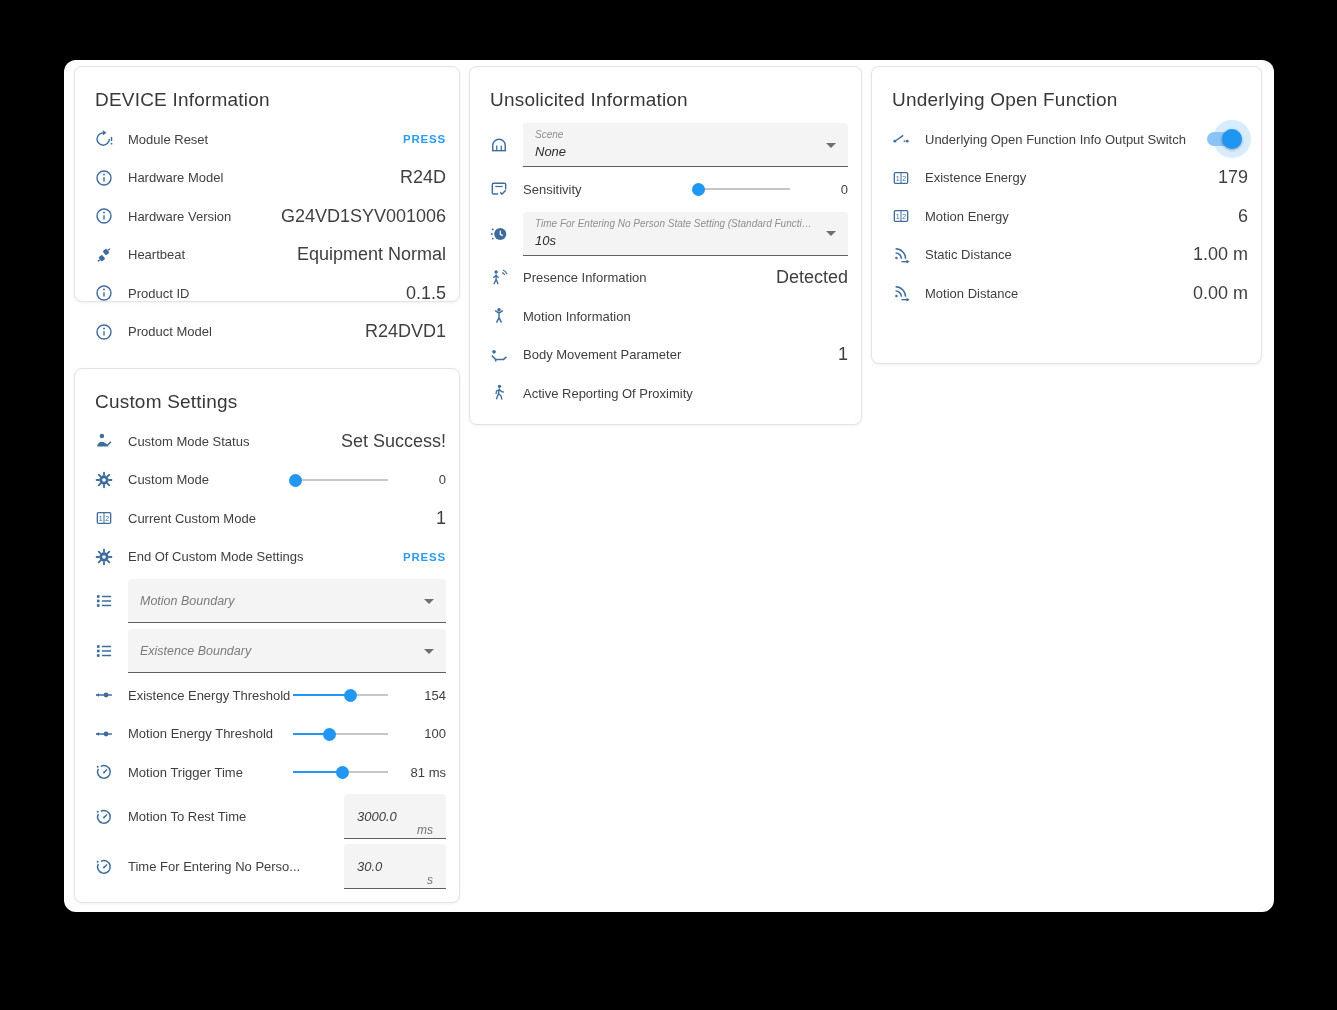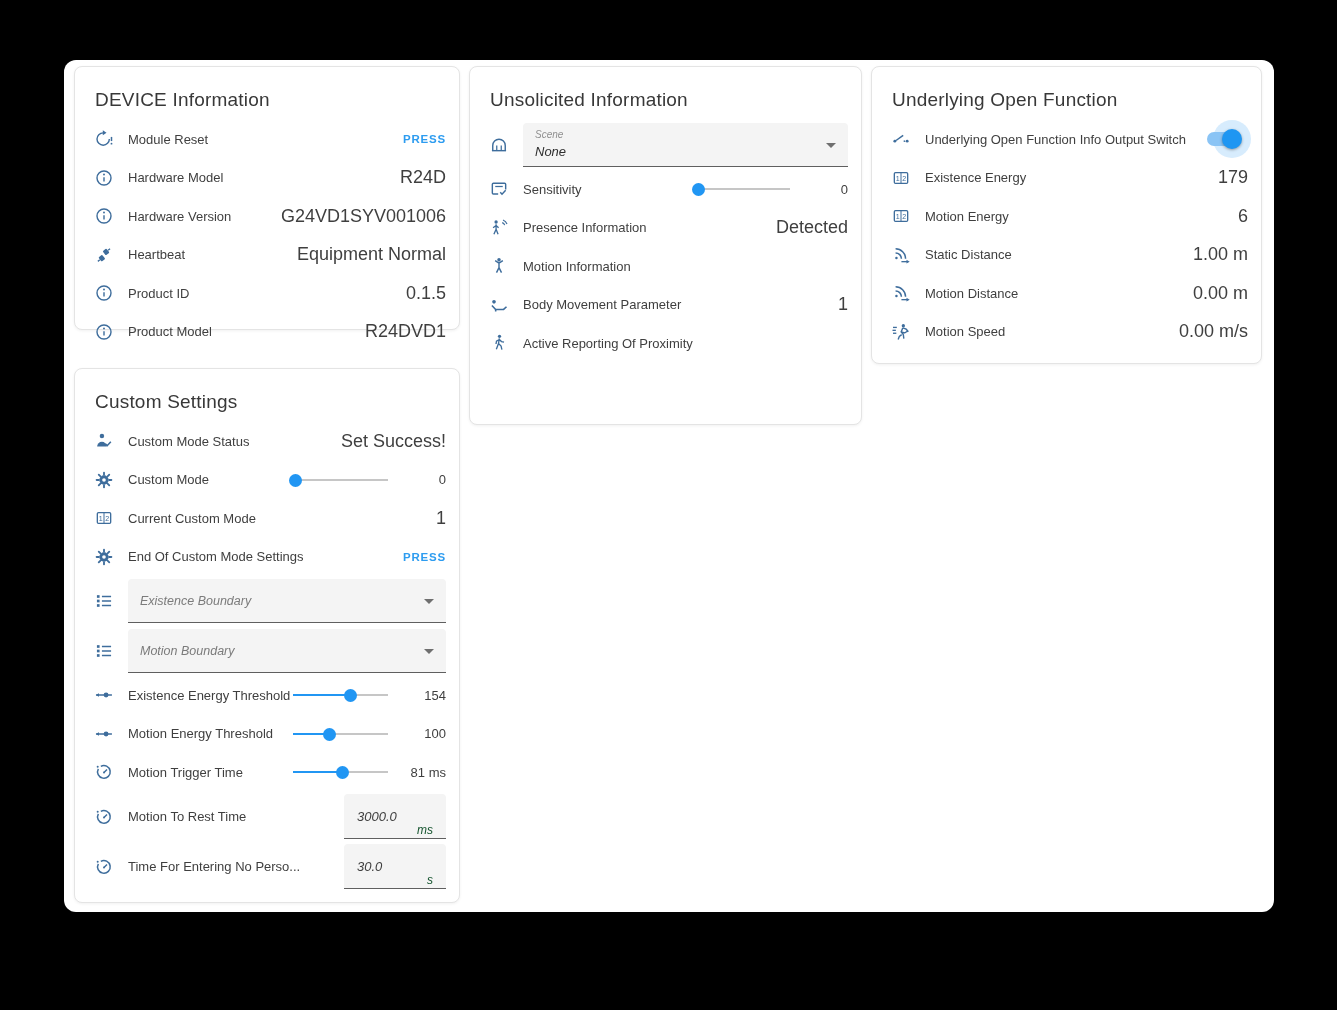--- a/index.html
+++ b/index.html
@@ -21,21 +21,21 @@
   .surface{
     position:absolute;left:64px;top:60px;width:1210px;height:852px;
     background:#fff;border-radius:12px;
   }
   .card{
     position:absolute;background:#fff;
     border:1px solid var(--card-border);border-radius:8px;
     box-shadow:0 1px 3px rgba(0,0,0,.06);
     box-sizing:border-box;
   }
-  #card-device{left:10px;top:6px;width:386px;height:264px;}
+  #card-device{left:10px;top:6px;width:386px;height:236px;}
   #card-custom{left:10px;top:308px;width:386px;height:535px;}
   #card-unsolicited{left:405px;top:6px;width:393px;height:359px;}
   #card-underlying{left:807px;top:6px;width:391px;height:298px;}
   .card-title{
     margin:0;padding:22px 20px 9px 20px;
     font-size:19px;font-weight:400;color:#383838;letter-spacing:.2px;
   }
   .rows{display:block;}
   .row{
     display:flex;align-items:center;height:38.5px;
@@ -95,21 +95,21 @@
     width:0;height:0;border-left:5px solid transparent;border-right:5px solid transparent;
     border-top:5px solid #6f6f6f;
   }
   
   .row.input-row{height:50px;justify-content:flex-end;}
   .input-field{
     margin-left:auto;width:102px;height:45px;display:flex;align-items:center;
     padding:0 13px;cursor:text;
   }
   .input-field .in-value{font-size:13px;color:var(--text-dark);}
-  .input-field .in-unit{margin-left:auto;font-size:12px;color:#14532d;margin-top:28px;}
+  .input-field .in-unit{margin-left:auto;font-size:12px;color:#737373;margin-top:28px;}
 </style>
 </head>
 <body>
 
 <div class="surface">
 
   <div class="card" id="card-device">
     <h2 class="card-title">DEVICE Information</h2>
     <div class="rows">
         <div class="row">
@@ -218,20 +218,36 @@
             </svg>
           </span>
           <span class="row-label">Sensitivity</span>
           <div class="slider">
             <div class="track"></div>
             <div class="fill" style="width: 3%;"></div>
             <div class="thumb" style="left: calc(3% - 6px);"></div>
           </div>
           <span class="slider-value">0</span>
         </div>
+        <div class="row select-row">
+          <span class="icon">
+            <svg viewBox="0 0 24 24">
+              <circle cx="13.5" cy="12" r="7.3" fill="currentColor"></circle>
+              <polyline points="13.5,8 13.5,12.4 16.6,14" fill="none" stroke="#ffffff" stroke-width="1.5"></polyline>
+              <circle cx="4.6" cy="6.5" r="1.1" fill="currentColor"></circle>
+              <circle cx="3.4" cy="12" r="1.1" fill="currentColor"></circle>
+              <circle cx="4.6" cy="17.5" r="1.1" fill="currentColor"></circle>
+            </svg>
+          </span>
+          <div class="field select-field">
+            <span class="small-label">Time For Entering No Person State Setting (Standard Function)</span>
+            <span class="sel-value">10s</span>
+            <span class="caret"></span>
+          </div>
+        </div>
         <div class="row">
           <span class="icon">
             <svg viewBox="0 0 24 24">
               <circle cx="8.5" cy="4.8" r="2" fill="currentColor"></circle>
               <path d="M8.5 7.5 v6 M8.5 9 l-3.6 2.6 M8.5 9 l3 2.6 M8.5 13.5 l-2.6 6 M8.5 13.5 l2.4 6" fill="none" stroke="currentColor" stroke-width="1.6"></path>
               <path d="M15.8 5.6 a4.6 4.6 0 0 1 3 3" fill="none" stroke="currentColor" stroke-width="1.4"></path>
               <path d="M16.8 2.4 a8 8 0 0 1 4.8 4.8" fill="none" stroke="currentColor" stroke-width="1.4"></path>
             </svg>
           </span>
           <span class="row-label">Presence Information</span>
@@ -341,34 +357,20 @@
               <path d="M5.5 4.5 a12 12 0 0 1 12 12" fill="none" stroke="currentColor" stroke-width="1.8"></path>
               <path d="M5.5 9.5 a7 7 0 0 1 7 7" fill="none" stroke="currentColor" stroke-width="1.8"></path>
               <circle cx="6.5" cy="15.7" r="1.5" fill="currentColor"></circle>
               <line x1="12.5" y1="20" x2="19.5" y2="20" stroke="currentColor" stroke-width="1.6"></line>
               <polygon points="18.6,17.8 22.4,20 18.6,22.2" fill="currentColor"></polygon>
             </svg>
           </span>
           <span class="row-label">Motion Distance</span>
           <span class="spacer"></span>
           <span class="row-value">0.00 m</span>
-        </div>
-        <div class="row">
-          <span class="icon">
-            <svg viewBox="0 0 24 24">
-              <line x1="2.4" y1="6.5" x2="7" y2="6.5" stroke="currentColor" stroke-width="1.6"></line>
-              <line x1="1.8" y1="10" x2="5.8" y2="10" stroke="currentColor" stroke-width="1.6"></line>
-              <line x1="2.4" y1="13.5" x2="6.4" y2="13.5" stroke="currentColor" stroke-width="1.6"></line>
-              <circle cx="14.8" cy="4.4" r="2" fill="currentColor"></circle>
-              <path d="M14.2 7 l-2 5 l2.6 3.2 l0.6 4.8 M12.2 12 l4.4 1 l3.6 -2.2 M12.8 15.2 l-2.8 2 l-1.4 3.8 M14.2 7 l4 1.6 l2.6 3" fill="none" stroke="currentColor" stroke-width="1.7"></path>
-            </svg>
-          </span>
-          <span class="row-label">Motion Speed</span>
-          <span class="spacer"></span>
-          <span class="row-value">0.00 m/s</span>
         </div>
       </div>
   </div>
 
   <div class="card" id="card-custom">
     <h2 class="card-title">Custom Settings</h2>
     <div class="rows">
         <div class="row">
           <span class="icon">
             <svg viewBox="0 0 24 24">
@@ -449,41 +451,41 @@
                 <rect x="3.5" y="15.8" width="3.2" height="3.2"></rect>
               </g>
               <g stroke="currentColor" stroke-width="1.8">
                 <line x1="9.5" y1="6.6" x2="20.5" y2="6.6"></line>
                 <line x1="9.5" y1="12" x2="20.5" y2="12"></line>
                 <line x1="9.5" y1="17.4" x2="20.5" y2="17.4"></line>
               </g>
             </svg>
           </span>
           <div class="field select-plain">
-            <span class="row-label">Existence Boundary</span>
+            <span class="row-label">Motion Boundary</span>
             <span class="caret"></span>
           </div>
         </div>
         <div class="row select-row">
           <span class="icon">
             <svg viewBox="0 0 24 24">
               <g fill="currentColor">
                 <rect x="3.5" y="5" width="3.2" height="3.2"></rect>
                 <rect x="3.5" y="10.4" width="3.2" height="3.2"></rect>
                 <rect x="3.5" y="15.8" width="3.2" height="3.2"></rect>
               </g>
               <g stroke="currentColor" stroke-width="1.8">
                 <line x1="9.5" y1="6.6" x2="20.5" y2="6.6"></line>
                 <line x1="9.5" y1="12" x2="20.5" y2="12"></line>
                 <line x1="9.5" y1="17.4" x2="20.5" y2="17.4"></line>
               </g>
             </svg>
           </span>
           <div class="field select-plain">
-            <span class="row-label">Motion Boundary</span>
+            <span class="row-label">Existence Boundary</span>
             <span class="caret"></span>
           </div>
         </div>
         <div class="row slider-row">
           <span class="icon">
             <svg viewBox="0 0 24 24">
               <line x1="2.5" y1="12" x2="21.5" y2="12" stroke="currentColor" stroke-width="1.8"></line>
               <polygon points="2,12 6,9.8 6,14.2" fill="currentColor"></polygon>
               <circle cx="14.5" cy="12" r="2.9" fill="currentColor"></circle>
             </svg>

